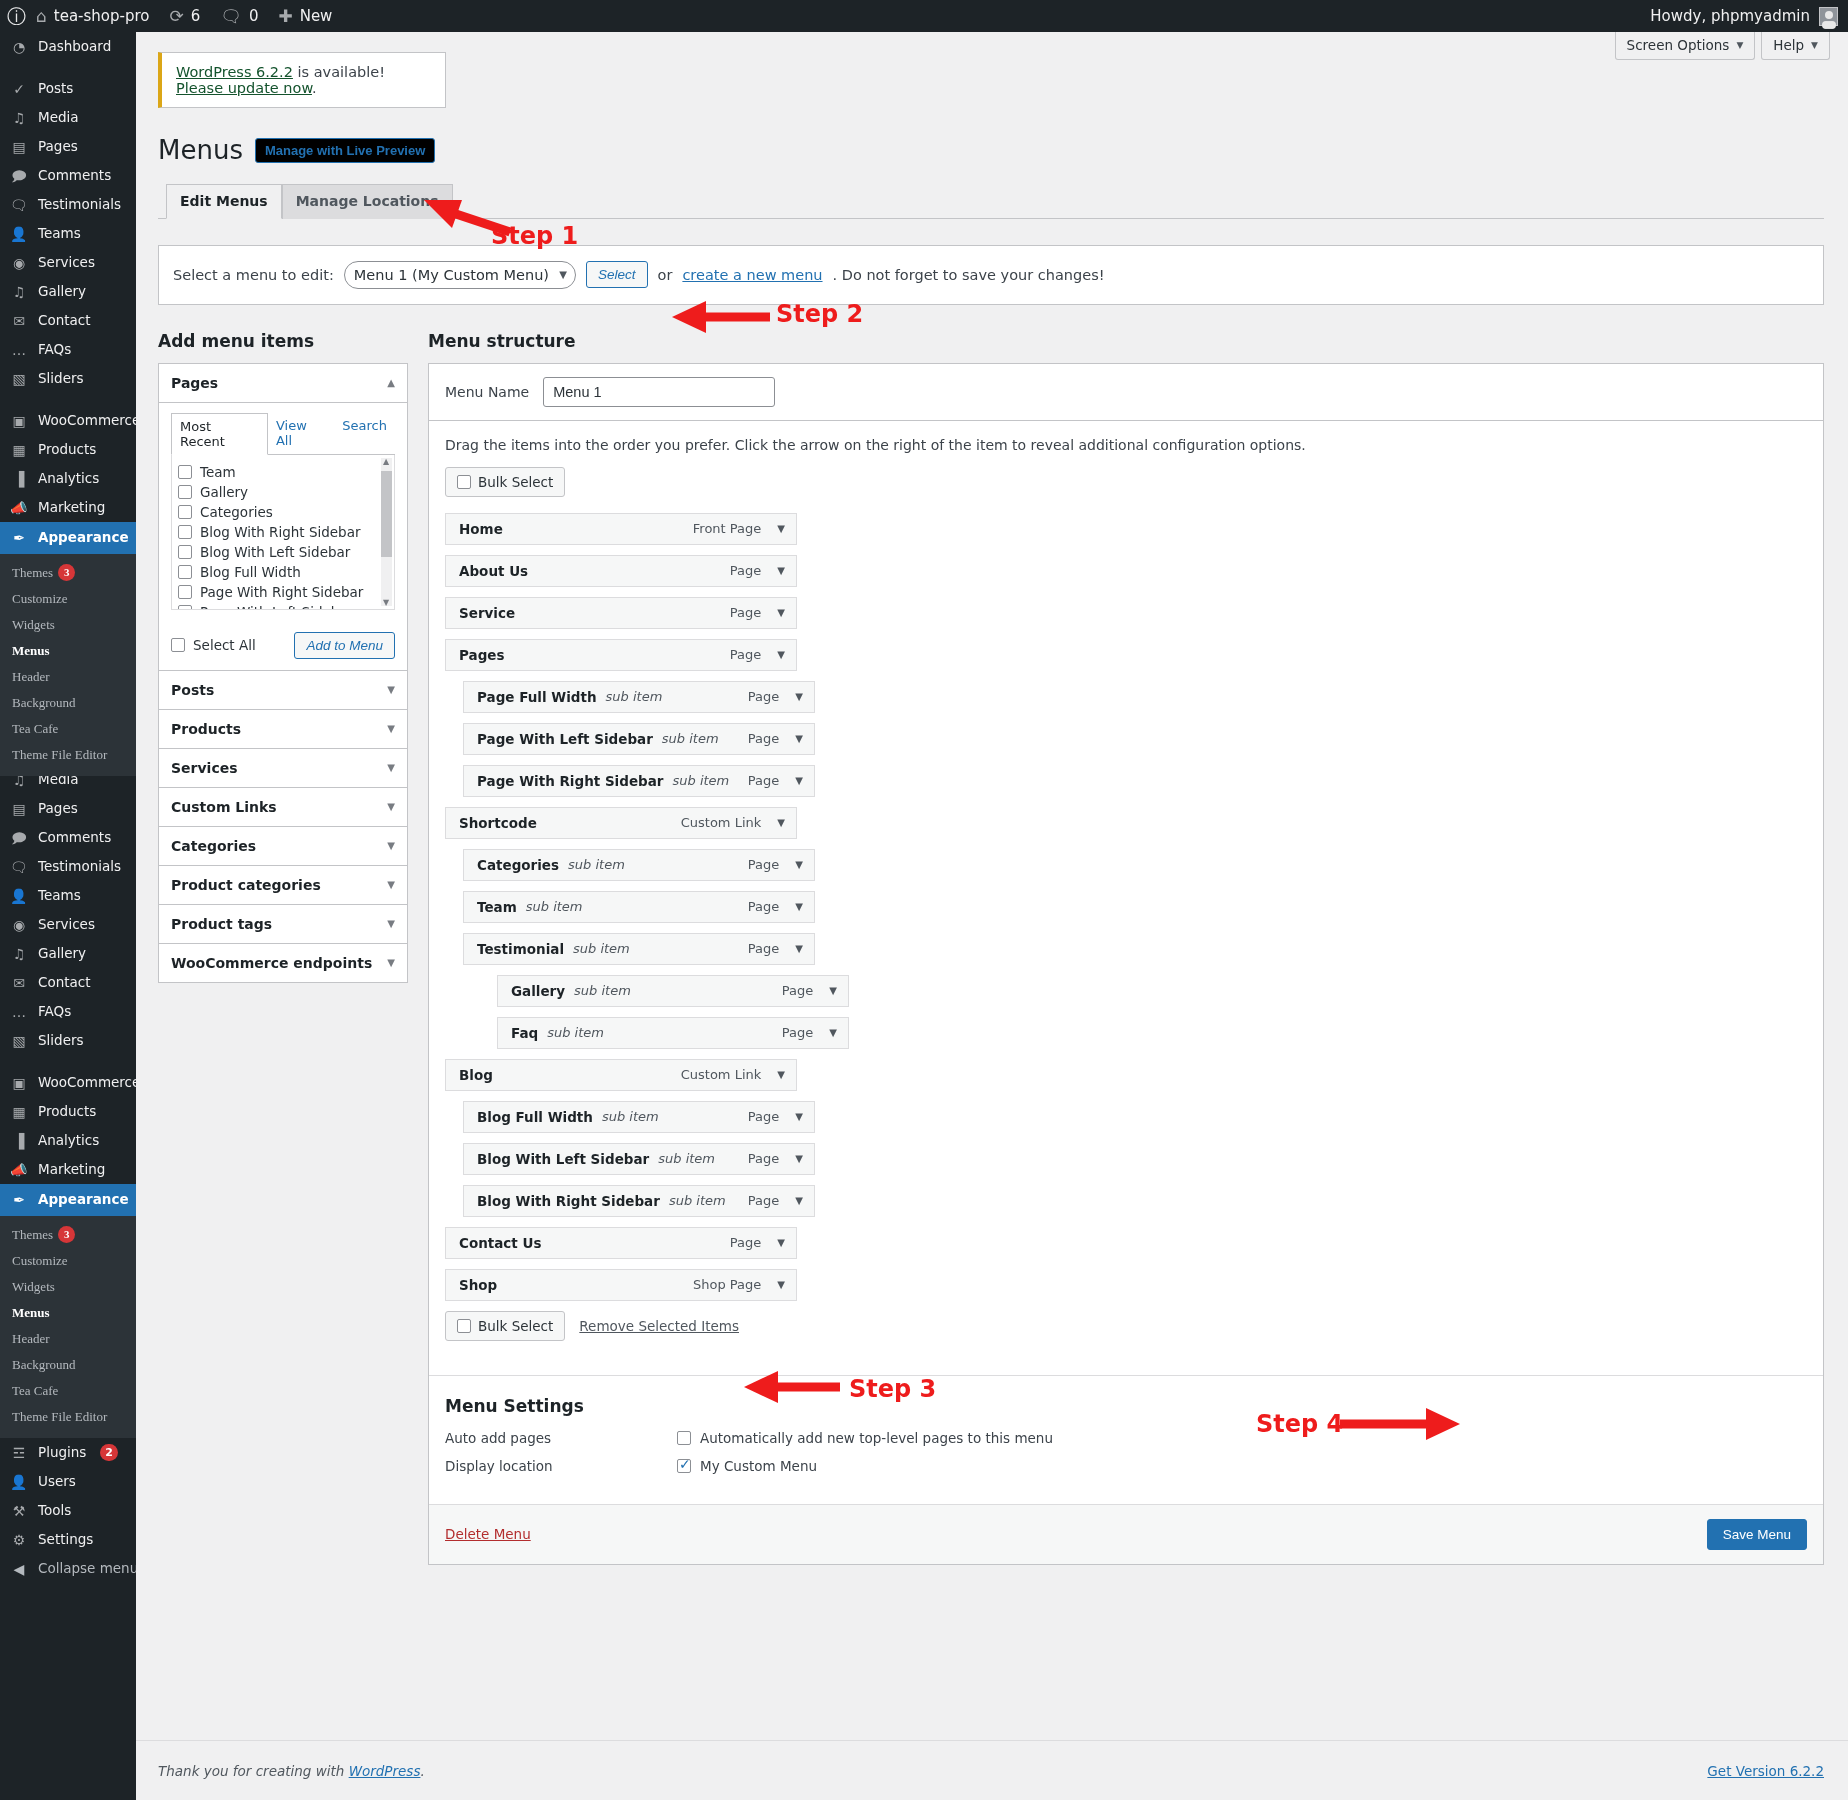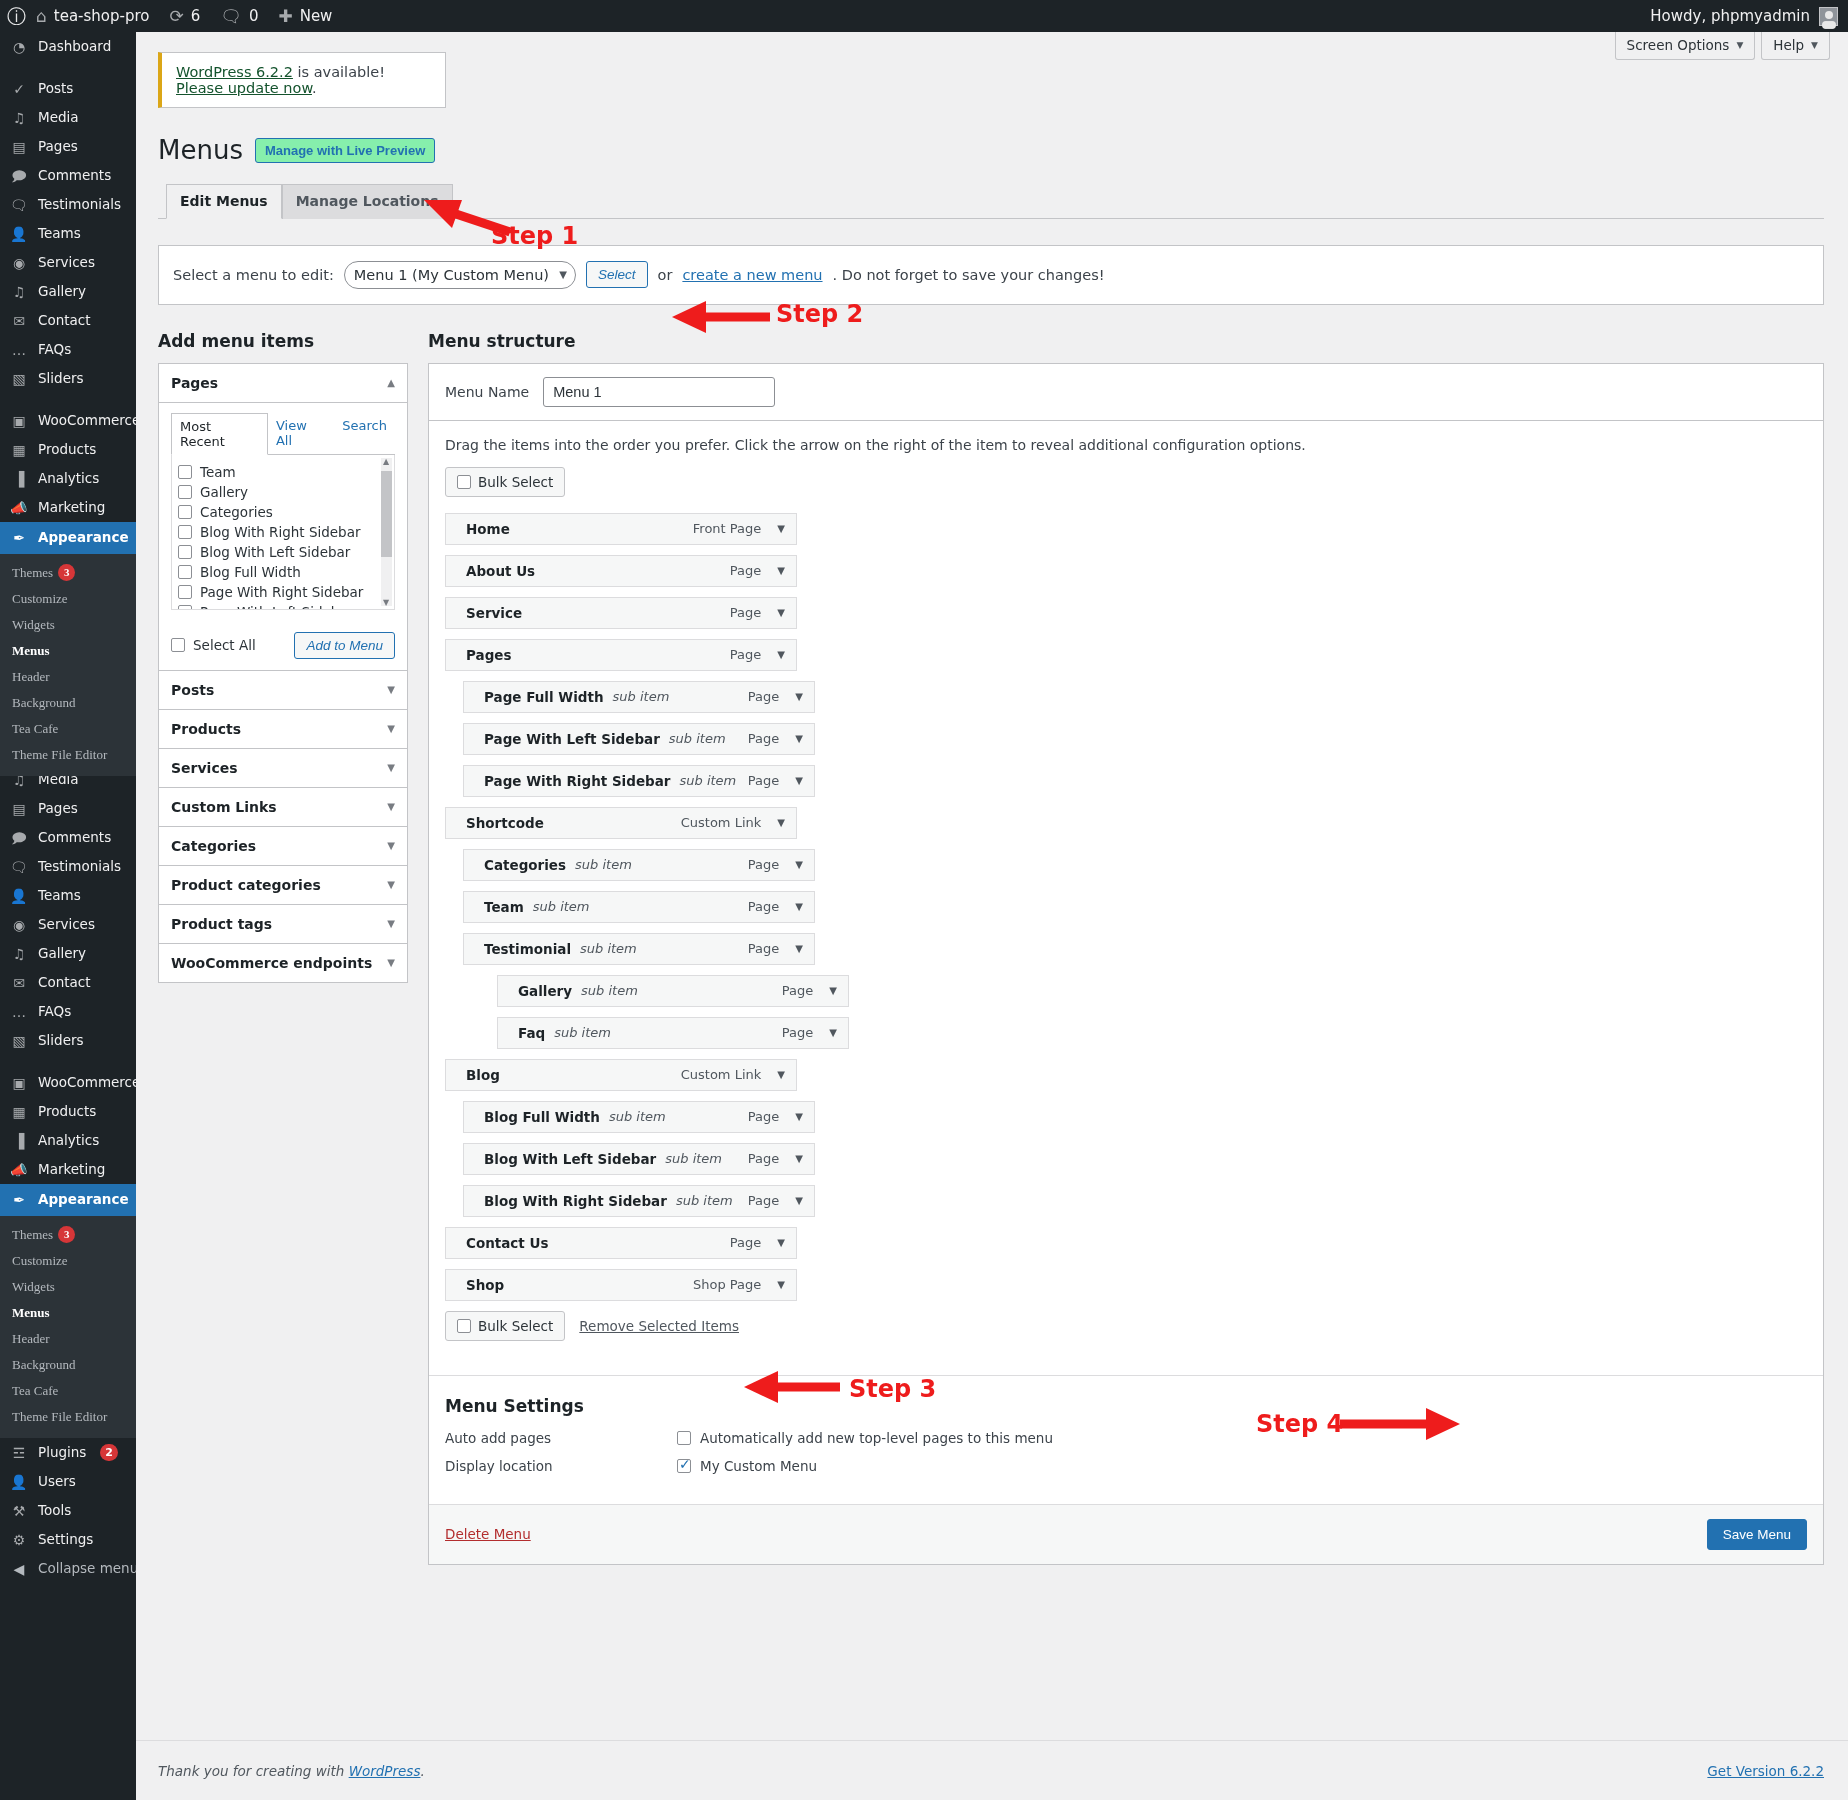--- a/index.html
+++ b/index.html
@@ -81,21 +81,21 @@
 
   .notice {
     background: #fff; border: 1px solid #c3c4c7; border-left: 4px solid #dba617;
     padding: 11px 14px; font-size: 14.5px; max-width: 288px; margin-bottom: 26px;
   }
   .notice a { color: #14532d; }
 
   .page-head { display: flex; align-items: center; gap: 12px; margin-bottom: 16px; }
   h1.page-title { font-size: 26px; font-weight: 400; color: #1d2327; line-height: 1.3; }
   .live-prev-btn {
-    border: 1px solid #2271b1; color: #2271b1; background: #86efac;
+    border: 1px solid #2271b1; color: #2271b1; background: #000000;
     border-radius: 3px; padding: 4px 9px; font-size: 13px; font-weight: 600;
   }
 
   .nav-tabs { display: flex; gap: 0; border-bottom: 1px solid #c3c4c7; margin-bottom: 26px; padding-left: 8px; }
   .nav-tab {
     background: #dcdcde; border: 1px solid #c3c4c7; border-bottom: none;
     padding: 8px 13px 9px 13px; font-size: 14px; color: #50575e; font-weight: 600;
     margin-bottom: -1px;
   }
   .nav-tab.active { background: #f0f0f1; color: #1d2327; border-bottom: 1px solid #f0f0f1; }
@@ -162,21 +162,21 @@
   .struct-body { padding: 16px 16px 18px 16px; }
   .hint { font-size: 14px; color: #3c434a; margin-bottom: 14px; }
   .bulk-btn {
     display: inline-flex; align-items: center; gap: 7px; border: 1px solid #c3c4c7;
     background: #f6f7f7; border-radius: 3px; padding: 6px 11px; font-size: 13.5px; color: #2c3338;
   }
 
   .mitems { margin-top: 16px; }
   .mrow {
     background: #f6f7f7; border: 1px solid #dcdcde; height: 32px;
-    display: flex; align-items: center; padding: 0 11px 0 20px;
+    display: flex; align-items: center; padding: 0 11px 0 13px;
     margin-bottom: 10px; font-size: 13.5px;
   }
   .mrow .nm { font-weight: 700; color: #1d2327; }
   .mrow .sub { font-style: italic; color: #50575e; margin-left: 9px; font-weight: 400; font-size: 13px; }
   .mrow .rt { margin-left: auto; display: flex; align-items: center; gap: 16px; color: #50575e; font-size: 13px; }
   .mrow .rt .car { font-size: 10px; color: #50575e; }
   .d0 { width: 352px; margin-left: 0; }
   .d1 { width: 352px; margin-left: 18px; }
   .d2 { width: 352px; margin-left: 52px; }
 

